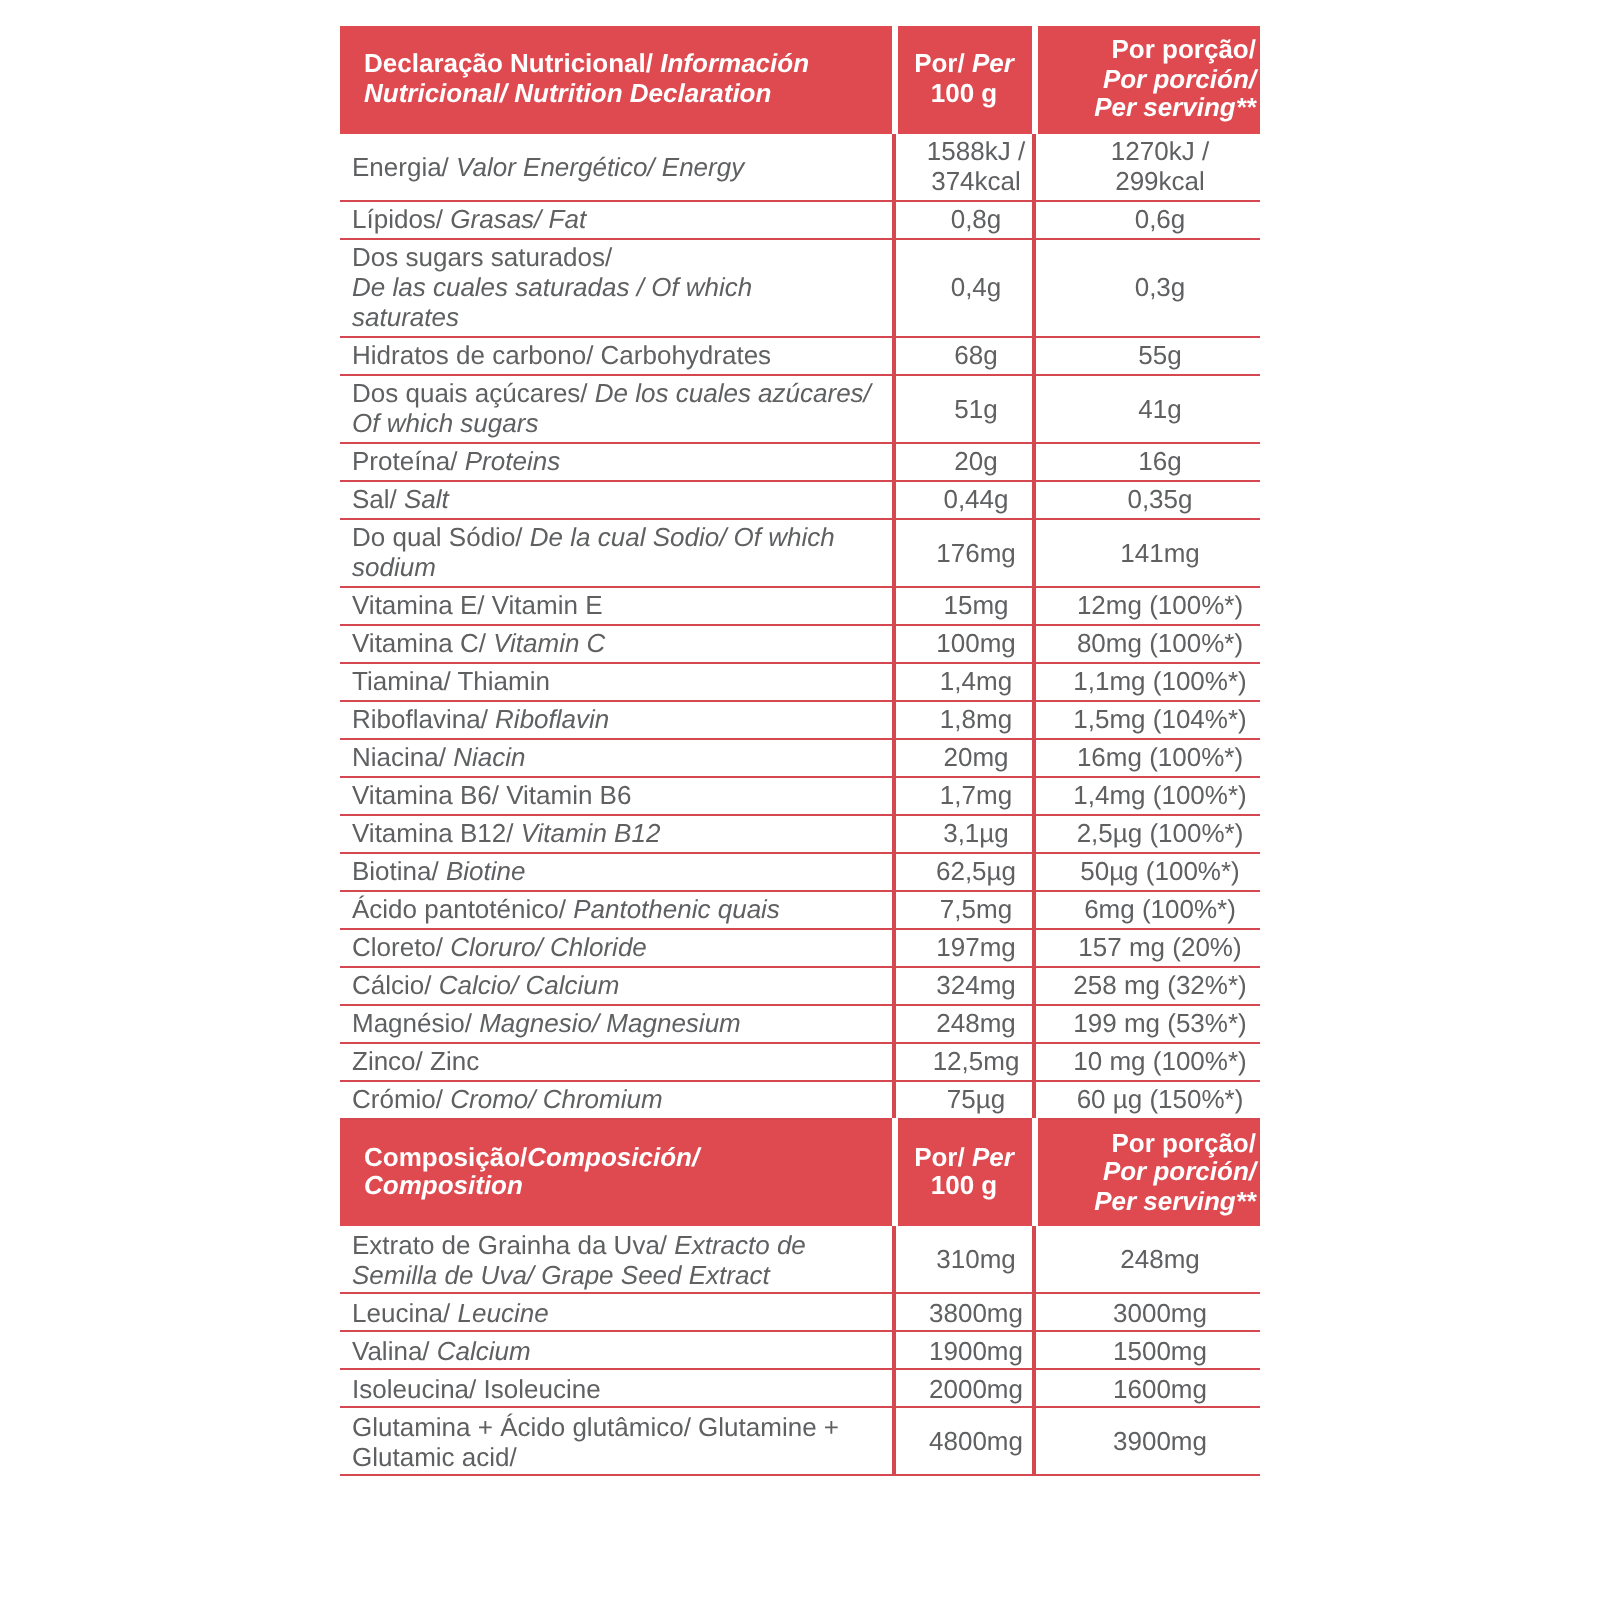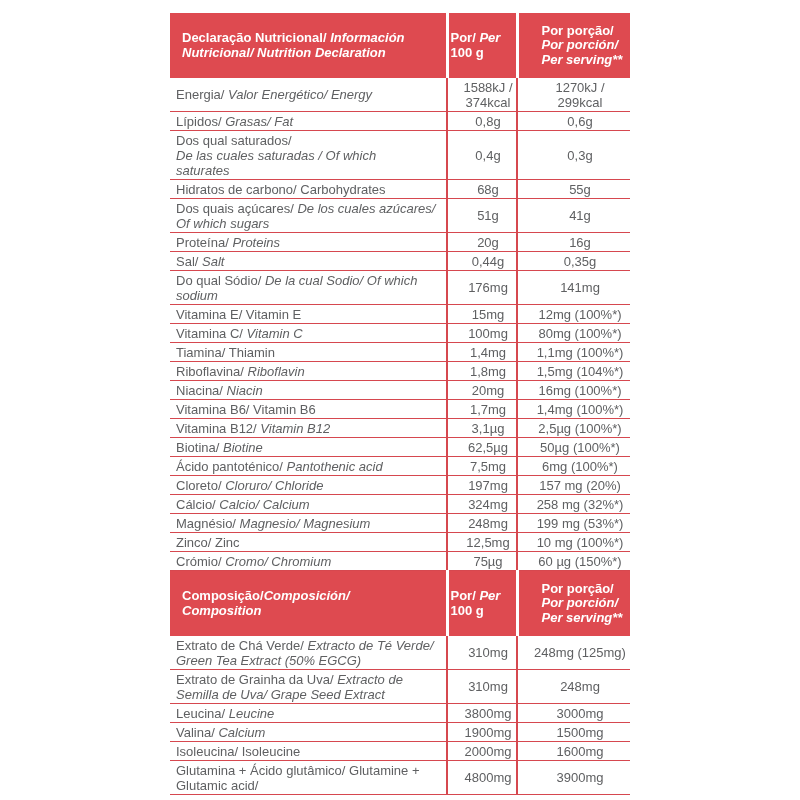--- a/index.html
+++ b/index.html
@@ -20,22 +20,22 @@
     border-collapse:collapse;width:460px;table-layout:fixed;
     color:var(--body-text);
   }
   col.c1{width:277px;} col.c2{width:70px;} col.c3{width:113px;}
   th{
     background:var(--accent);color:var(--header-text);
     font-weight:bold;font-size:13px;line-height:14.5px;
     text-align:left;vertical-align:middle;
     padding:5px 2px 5px 12px;white-space:pre-line;
   }
-  th.h-per100{padding:18px 2px;}
-  th.h-serving{padding:5px 2px 5px 23px;}
+  th.h-per100{text-align:center;padding:6px 2px;}
+  th.h-serving{padding:5px 2px 5px 23px;text-align:right;}
   th.h-per100,th.h-serving{border-left:3px solid #fff;}
   td{
     font-size:13px;line-height:15px;vertical-align:middle;
     border-bottom:1.2px solid var(--grid);
     white-space:pre-line;
   }
   td.c-label{padding:1.5px 2px 1.5px 6px;text-align:left;}
   td.c-val{padding:1.5px 2px;text-align:center;}
   td.c-val{border-left:2px solid var(--grid);padding-left:14px;}
   .it{font-style:italic;}
@@ -65,21 +65,21 @@
           <td class="c-val">1588kJ /
 374kcal</td>
           <td class="c-val">1270kJ / 299kcal</td>
         </tr>
         <tr>
           <td class="c-label"><span>Lípidos/ </span><span class="it">Grasas/ Fat</span></td>
           <td class="c-val">0,8g</td>
           <td class="c-val">0,6g</td>
         </tr>
         <tr>
-          <td class="c-label"><span>Dos qual saturados/
+          <td class="c-label"><span>Dos sugars saturados/
 </span><span class="it">De las cuales saturadas / Of which
 saturates</span></td>
           <td class="c-val">0,4g</td>
           <td class="c-val">0,3g</td>
         </tr>
         <tr>
           <td class="c-label"><span>Hidratos de carbono/ Carbohydrates</span></td>
           <td class="c-val">68g</td>
           <td class="c-val">55g</td>
         </tr>
@@ -139,21 +139,21 @@
           <td class="c-label"><span>Vitamina B12/ </span><span class="it">Vitamin B12</span></td>
           <td class="c-val">3,1µg</td>
           <td class="c-val">2,5µg (100%*)</td>
         </tr>
         <tr>
           <td class="c-label"><span>Biotina/ </span><span class="it">Biotine</span></td>
           <td class="c-val">62,5µg</td>
           <td class="c-val">50µg (100%*)</td>
         </tr>
         <tr>
-          <td class="c-label"><span>Ácido pantoténico/ </span><span class="it">Pantothenic acid</span></td>
+          <td class="c-label"><span>Ácido pantoténico/ </span><span class="it">Pantothenic quais</span></td>
           <td class="c-val">7,5mg</td>
           <td class="c-val">6mg (100%*)</td>
         </tr>
         <tr>
           <td class="c-label"><span>Cloreto/ </span><span class="it">Cloruro/ Chloride</span></td>
           <td class="c-val">197mg</td>
           <td class="c-val">157 mg (20%)</td>
         </tr>
         <tr>
           <td class="c-label"><span>Cálcio/ </span><span class="it">Calcio/ Calcium</span></td>
@@ -178,26 +178,20 @@
         <tr>
           <th class="h-title"><span>Composição/</span><span class="it">Composición/
 Composition</span></th>
           <th class="h-per100"><span>Por/ </span><span class="it">Per</span><span>
 100 g</span></th>
           <th class="h-serving"><span>Por porção/
 </span><span class="it">Por porción/
 Per serving**</span></th>
         </tr>
         <tr>
-          <td class="c-label"><span>Extrato de Chá Verde/ </span><span class="it">Extracto de Té Verde/
-Green Tea Extract (50% EGCG)</span></td>
-          <td class="c-val">310mg</td>
-          <td class="c-val">248mg (125mg)</td>
-        </tr>
-        <tr>
           <td class="c-label"><span>Extrato de Grainha da Uva/ </span><span class="it">Extracto de
 Semilla de Uva/ Grape Seed Extract</span></td>
           <td class="c-val">310mg</td>
           <td class="c-val">248mg</td>
         </tr>
         <tr>
           <td class="c-label"><span>Leucina/ </span><span class="it">Leucine</span></td>
           <td class="c-val">3800mg</td>
           <td class="c-val">3000mg</td>
         </tr>

